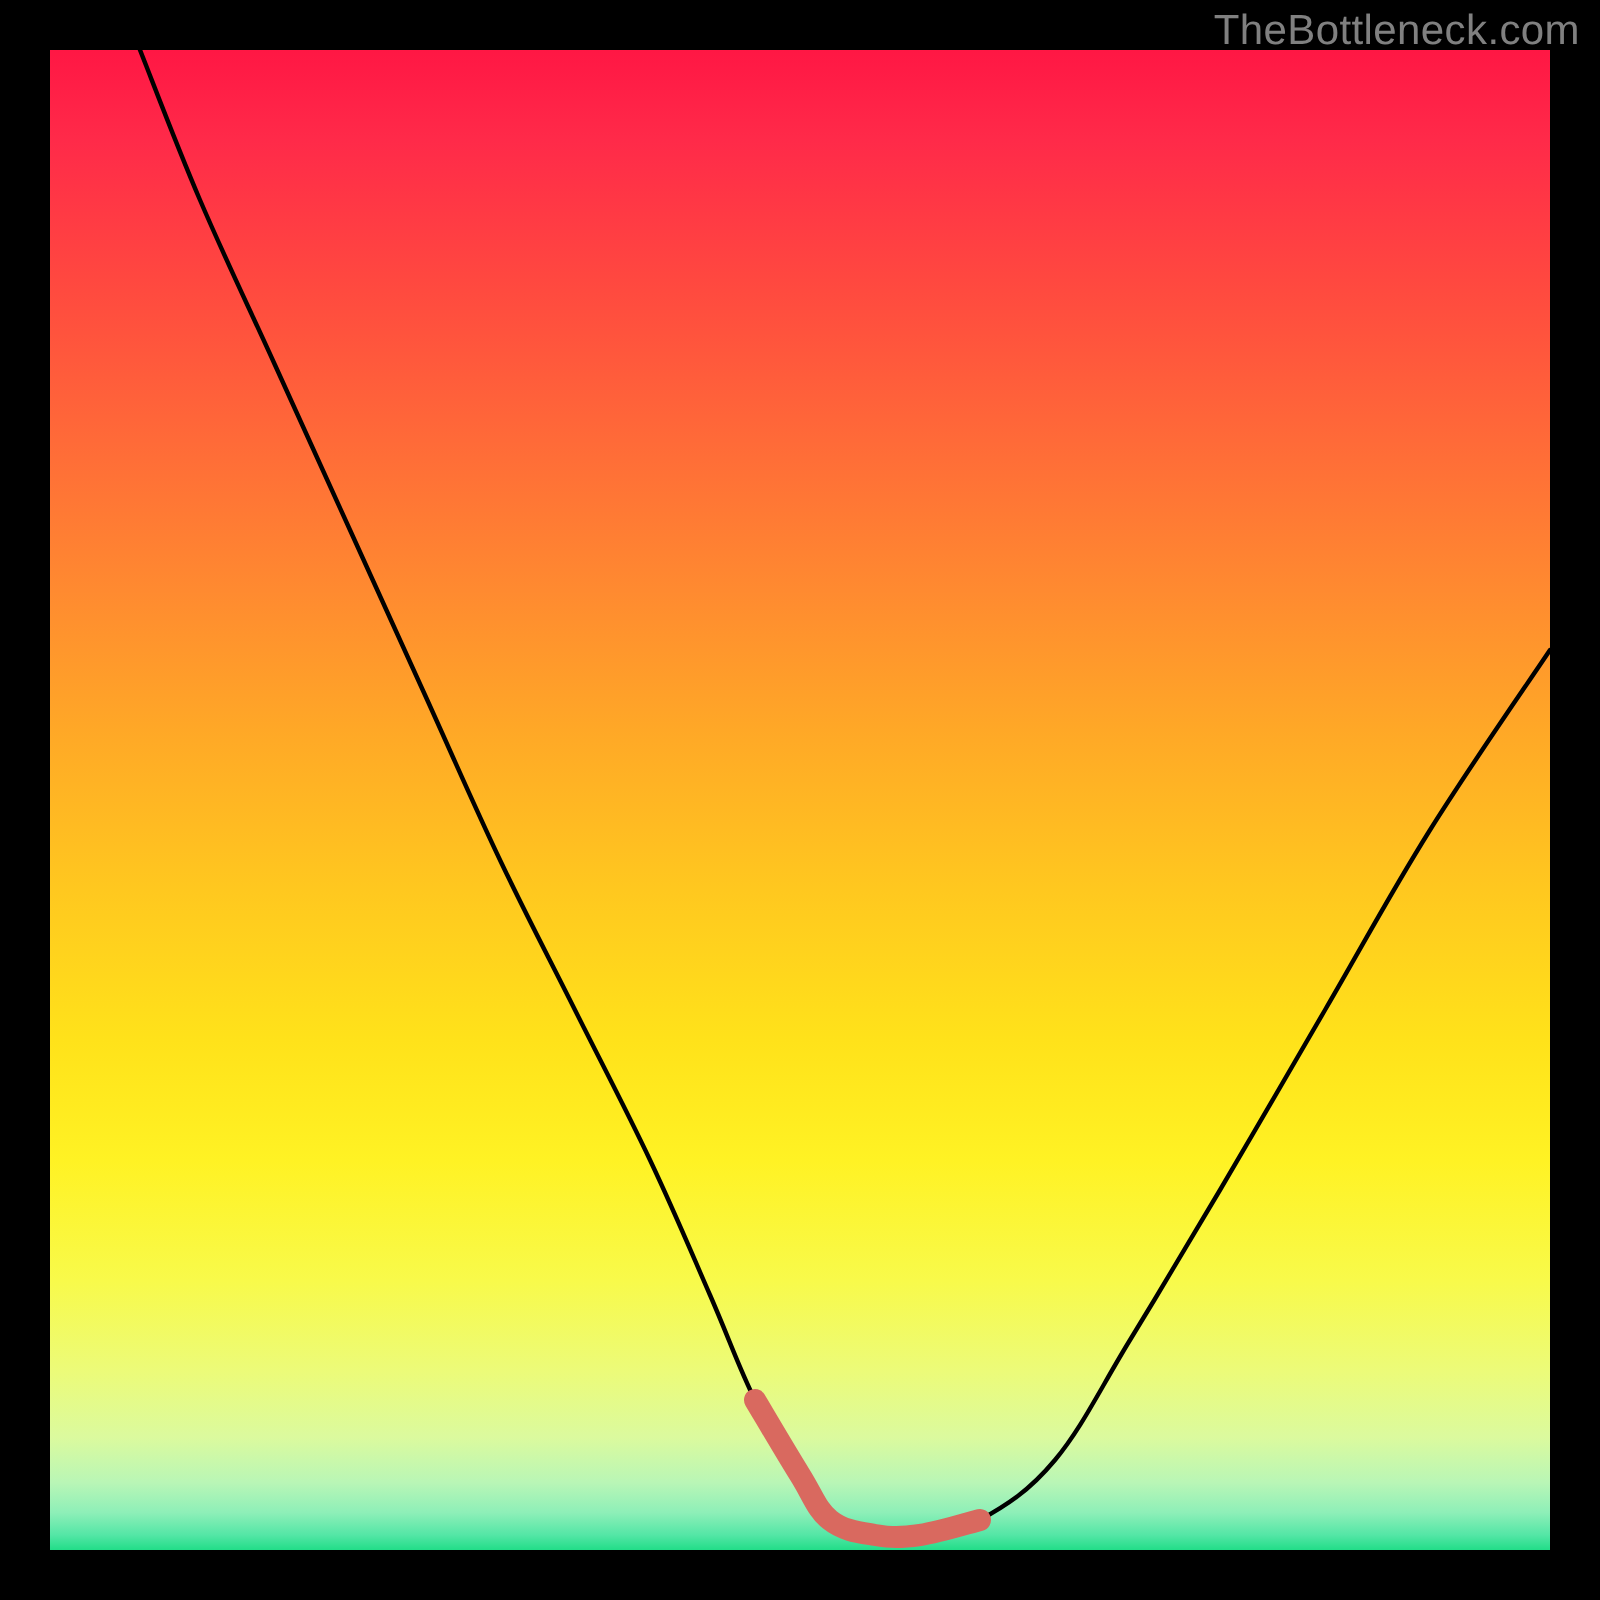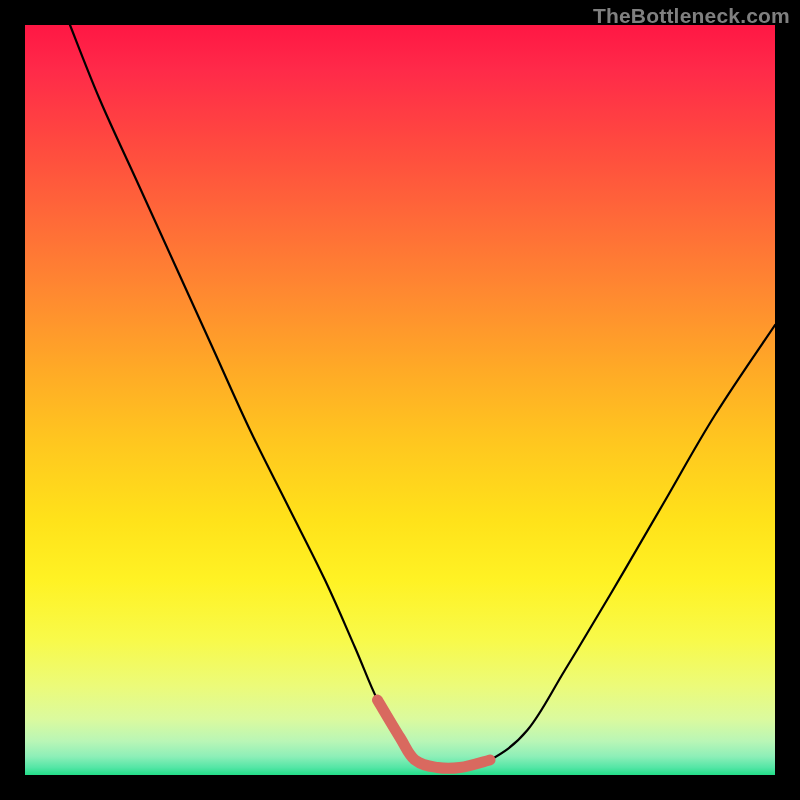--- a/index.html
+++ b/index.html
@@ -33,21 +33,21 @@
     top: 0;
     width: 100%;
     height: 100%;
   }
   .watermark {
     position: absolute;
     top: 4px;
     right: 10px;
     color: #808080;
     font-size: 21px;
-    font-weight: 700;
+    font-weight: 400;
     letter-spacing: 0.2px;
     z-index: 30;
   }
   .curve-svg {
     position: absolute;
     left: 0;
     top: 0;
     width: 100%;
     height: 100%;
     z-index: 20;

